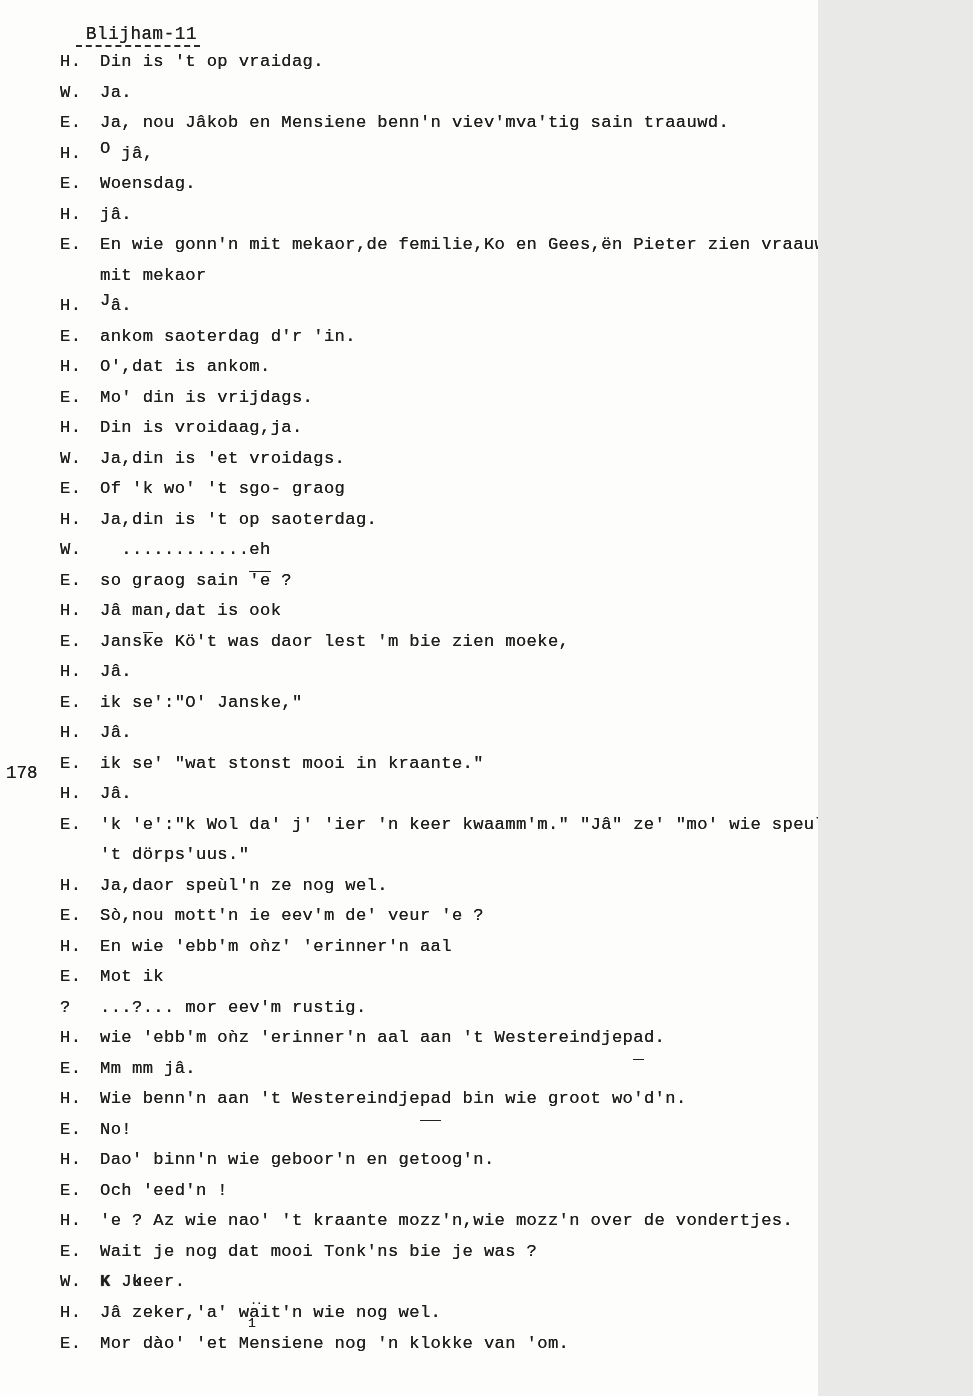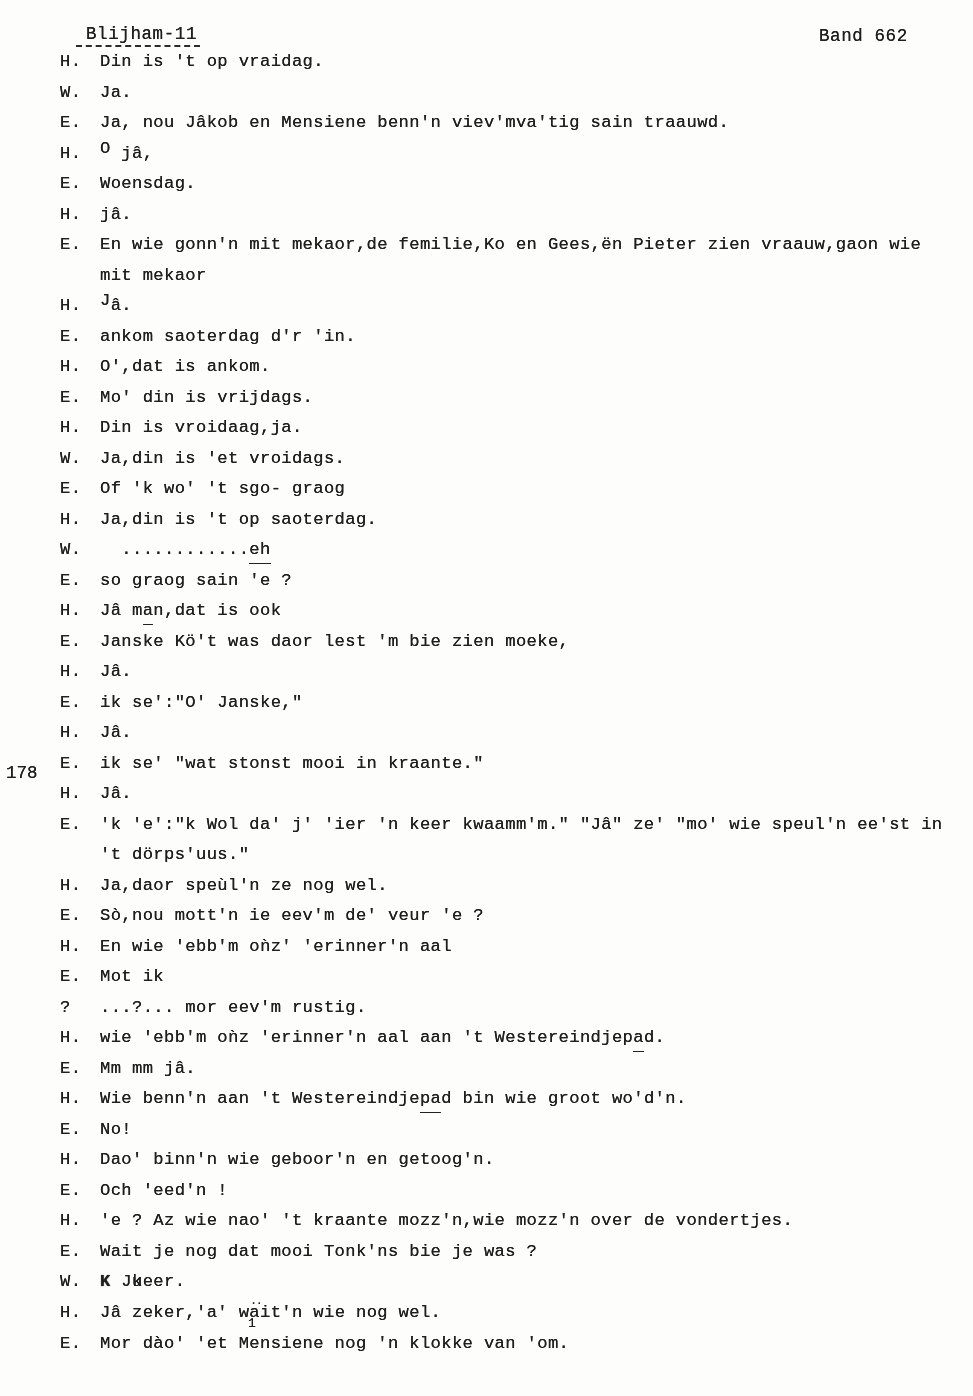--- a/index.html
+++ b/index.html
@@ -2,21 +2,21 @@
 <html><head>
 <meta charset="utf-8">
 <style>
   html,body{margin:0;padding:0;}
   body{
     width:973px;height:1396px;
     background:#e9e9e7;
     font-family:"Liberation Mono","DejaVu Sans Mono",monospace;
   }
   .page{
-    position:relative;width:973px;height:1396px;overflow:hidden;
+    position:relative;width:818px;height:1396px;overflow:hidden;
     background:#fdfdfc;
     color:#1f1f1f;
     text-shadow:0 0 .45px currentColor;
   }
   .header-title{
     position:absolute;left:76px;top:24px;
     font-size:17.5px;
     padding:0 3px 1px 10px;
     border-bottom:2px dashed #2b2b2b;
     letter-spacing:.6px;
@@ -30,21 +30,21 @@
     font-size:17.5px;
   }
   .dialogue{
     position:absolute;left:60px;top:47px;width:890px;
     font-size:17.2px;line-height:30.5px;letter-spacing:.35px;
   }
   .line{display:flex;align-items:flex-start;}
   .spk{flex:0 0 40px;white-space:pre;}
   .txt{flex:1 1 auto;white-space:pre-wrap;}
   
-  .u{border-bottom:1.6px solid #222;padding-bottom:4px;margin-top:37px;}
+  .u{border-bottom:1.6px solid #222;padding-bottom:12px;margin-top:37px;}
   .raised{position:relative;top:-5px;}
   .bold{font-weight:bold;text-shadow:0 0 1px currentColor;}
   .ov{display:inline-block;width:0;overflow:visible;}          
   .above{display:inline-block;width:0;position:relative;top:-11px;left:1px;font-size:11px;letter-spacing:-1px;}
   .below{display:inline-block;width:0;position:relative;top:10px;left:-12px;font-size:13px;}
 </style>
 </head>
 <body>
 
 <div class="page">

